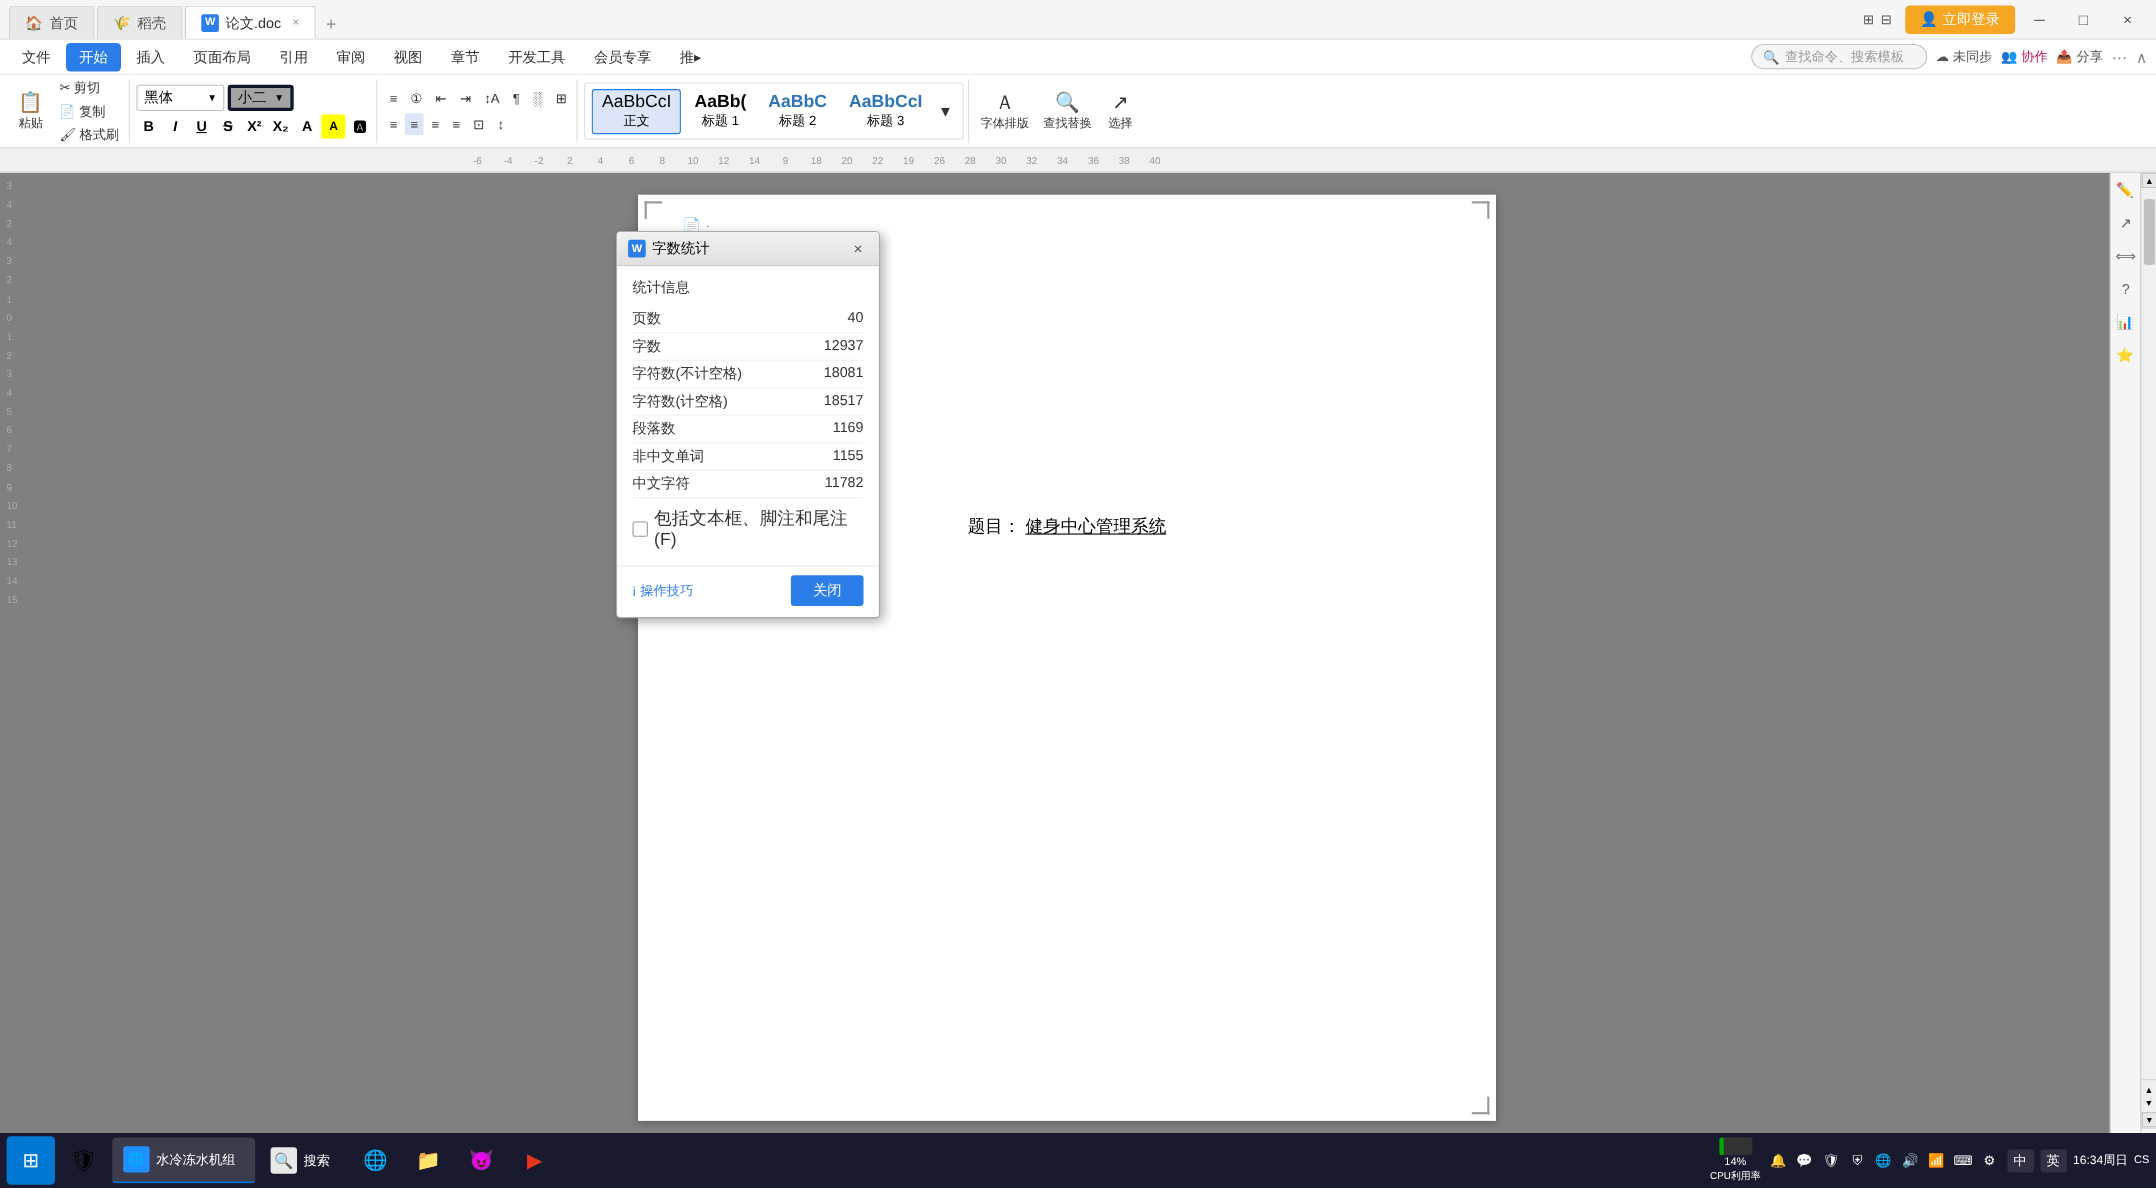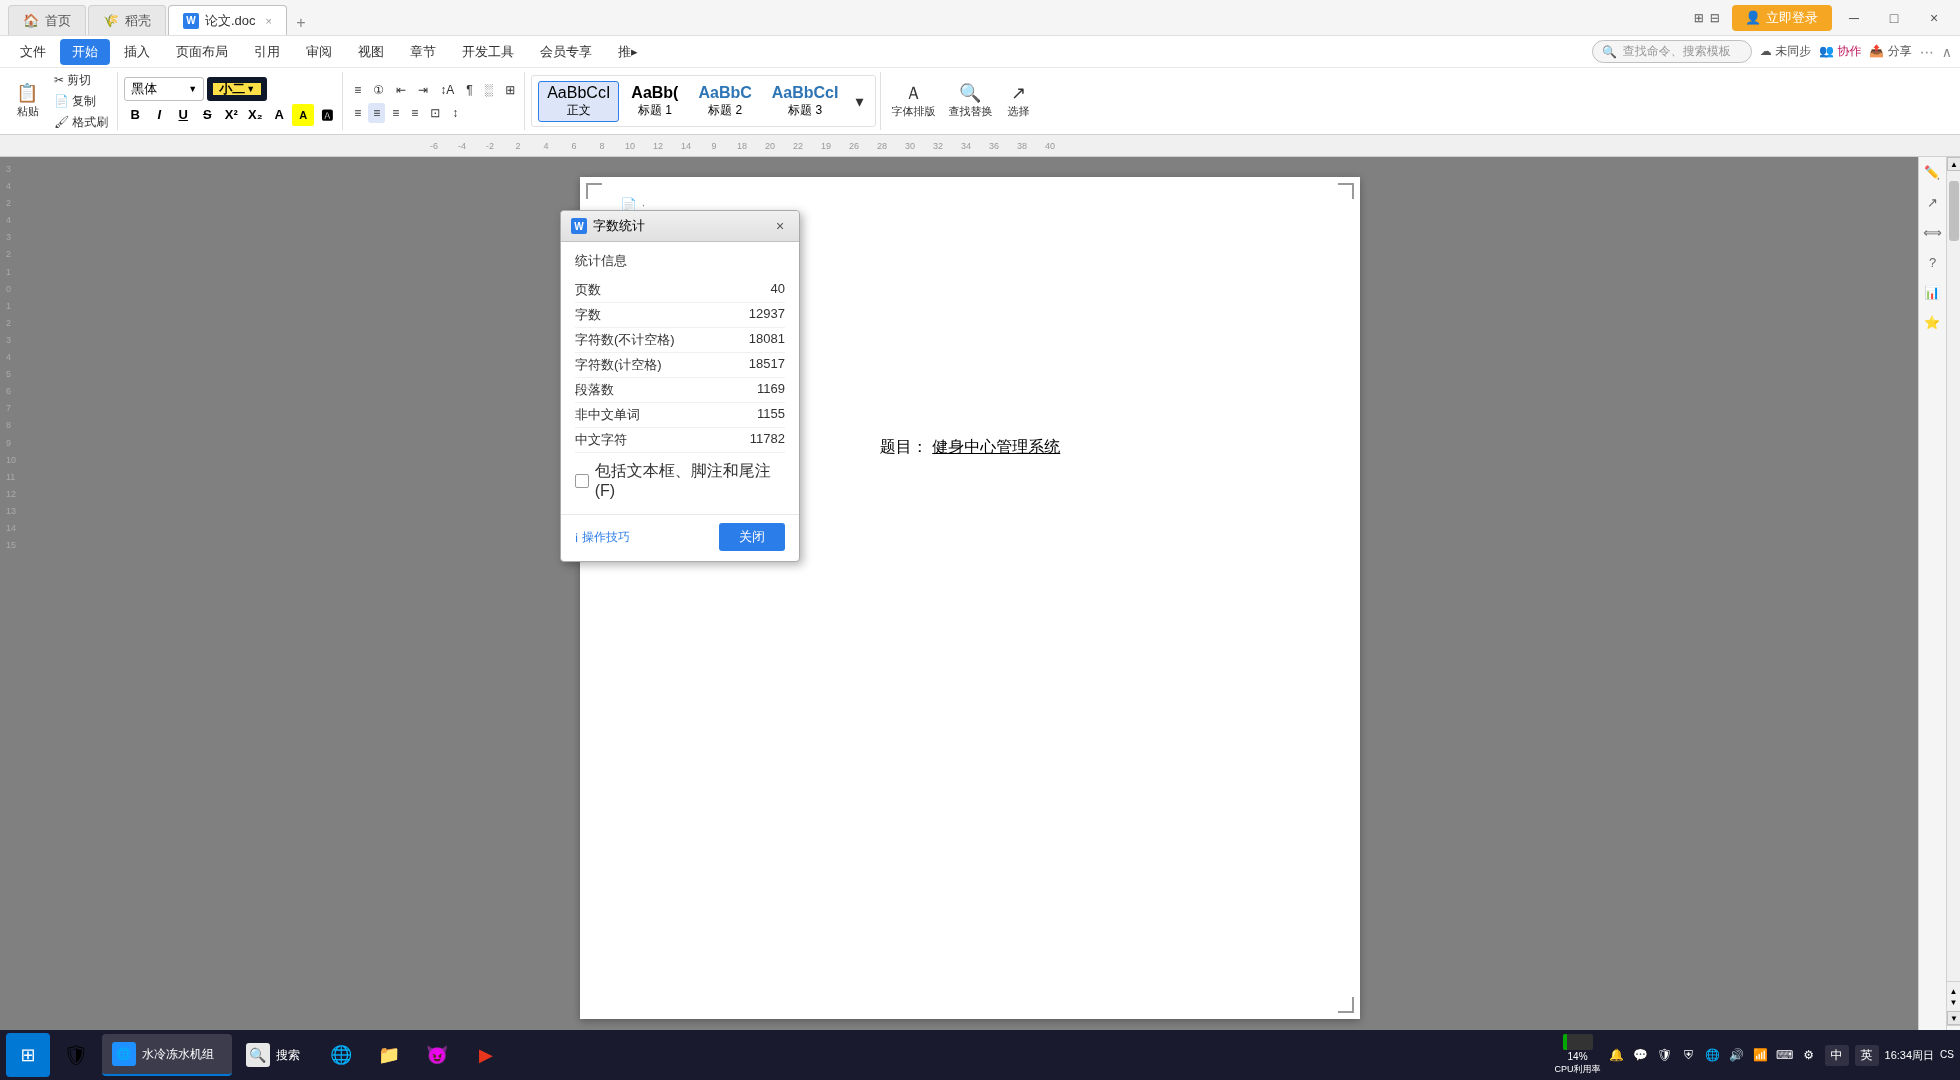--- a/index.html
+++ b/index.html
@@ -179,29 +179,28 @@
       height: 24px;
       padding: 0 6px;
       font-size: 13px;
       min-width: 80px;
       background: white;
       cursor: pointer;
     }
     .size-selector {
       display: flex;
       align-items: center;
-      border: 6px solid #0f172a;
+      border: 3px solid #0f172a;
       border-radius: 3px;
       height: 24px;
       padding: 0 6px;
       font-size: 13px;
       min-width: 60px;
-      background: #fde047;
-      cursor: pointer;
-      font-weight: bold;
+      background: #a3a3a3;
+      cursor: pointer;
     }
     .style-row {
       display: flex;
       gap: 2px;
       align-items: center;
     }
     .style-btn {
       width: 22px;
       height: 22px;
       display: flex;
@@ -304,20 +303,21 @@
     }
     .doc-content-title {
       font-size: 28px;
       font-weight: bold;
       text-align: center;
       margin-bottom: 20px;
     }
     .doc-subtitle {
       font-size: 16px;
       text-align: center;
+      margin-top: 32px;
     }
     .underline-text {
       text-decoration: underline;
     }
 
     #right-sidebar {
       width: 28px;
       background: #f5f5f5;
       border-left: 1px solid #d0d0d0;
       display: flex;

